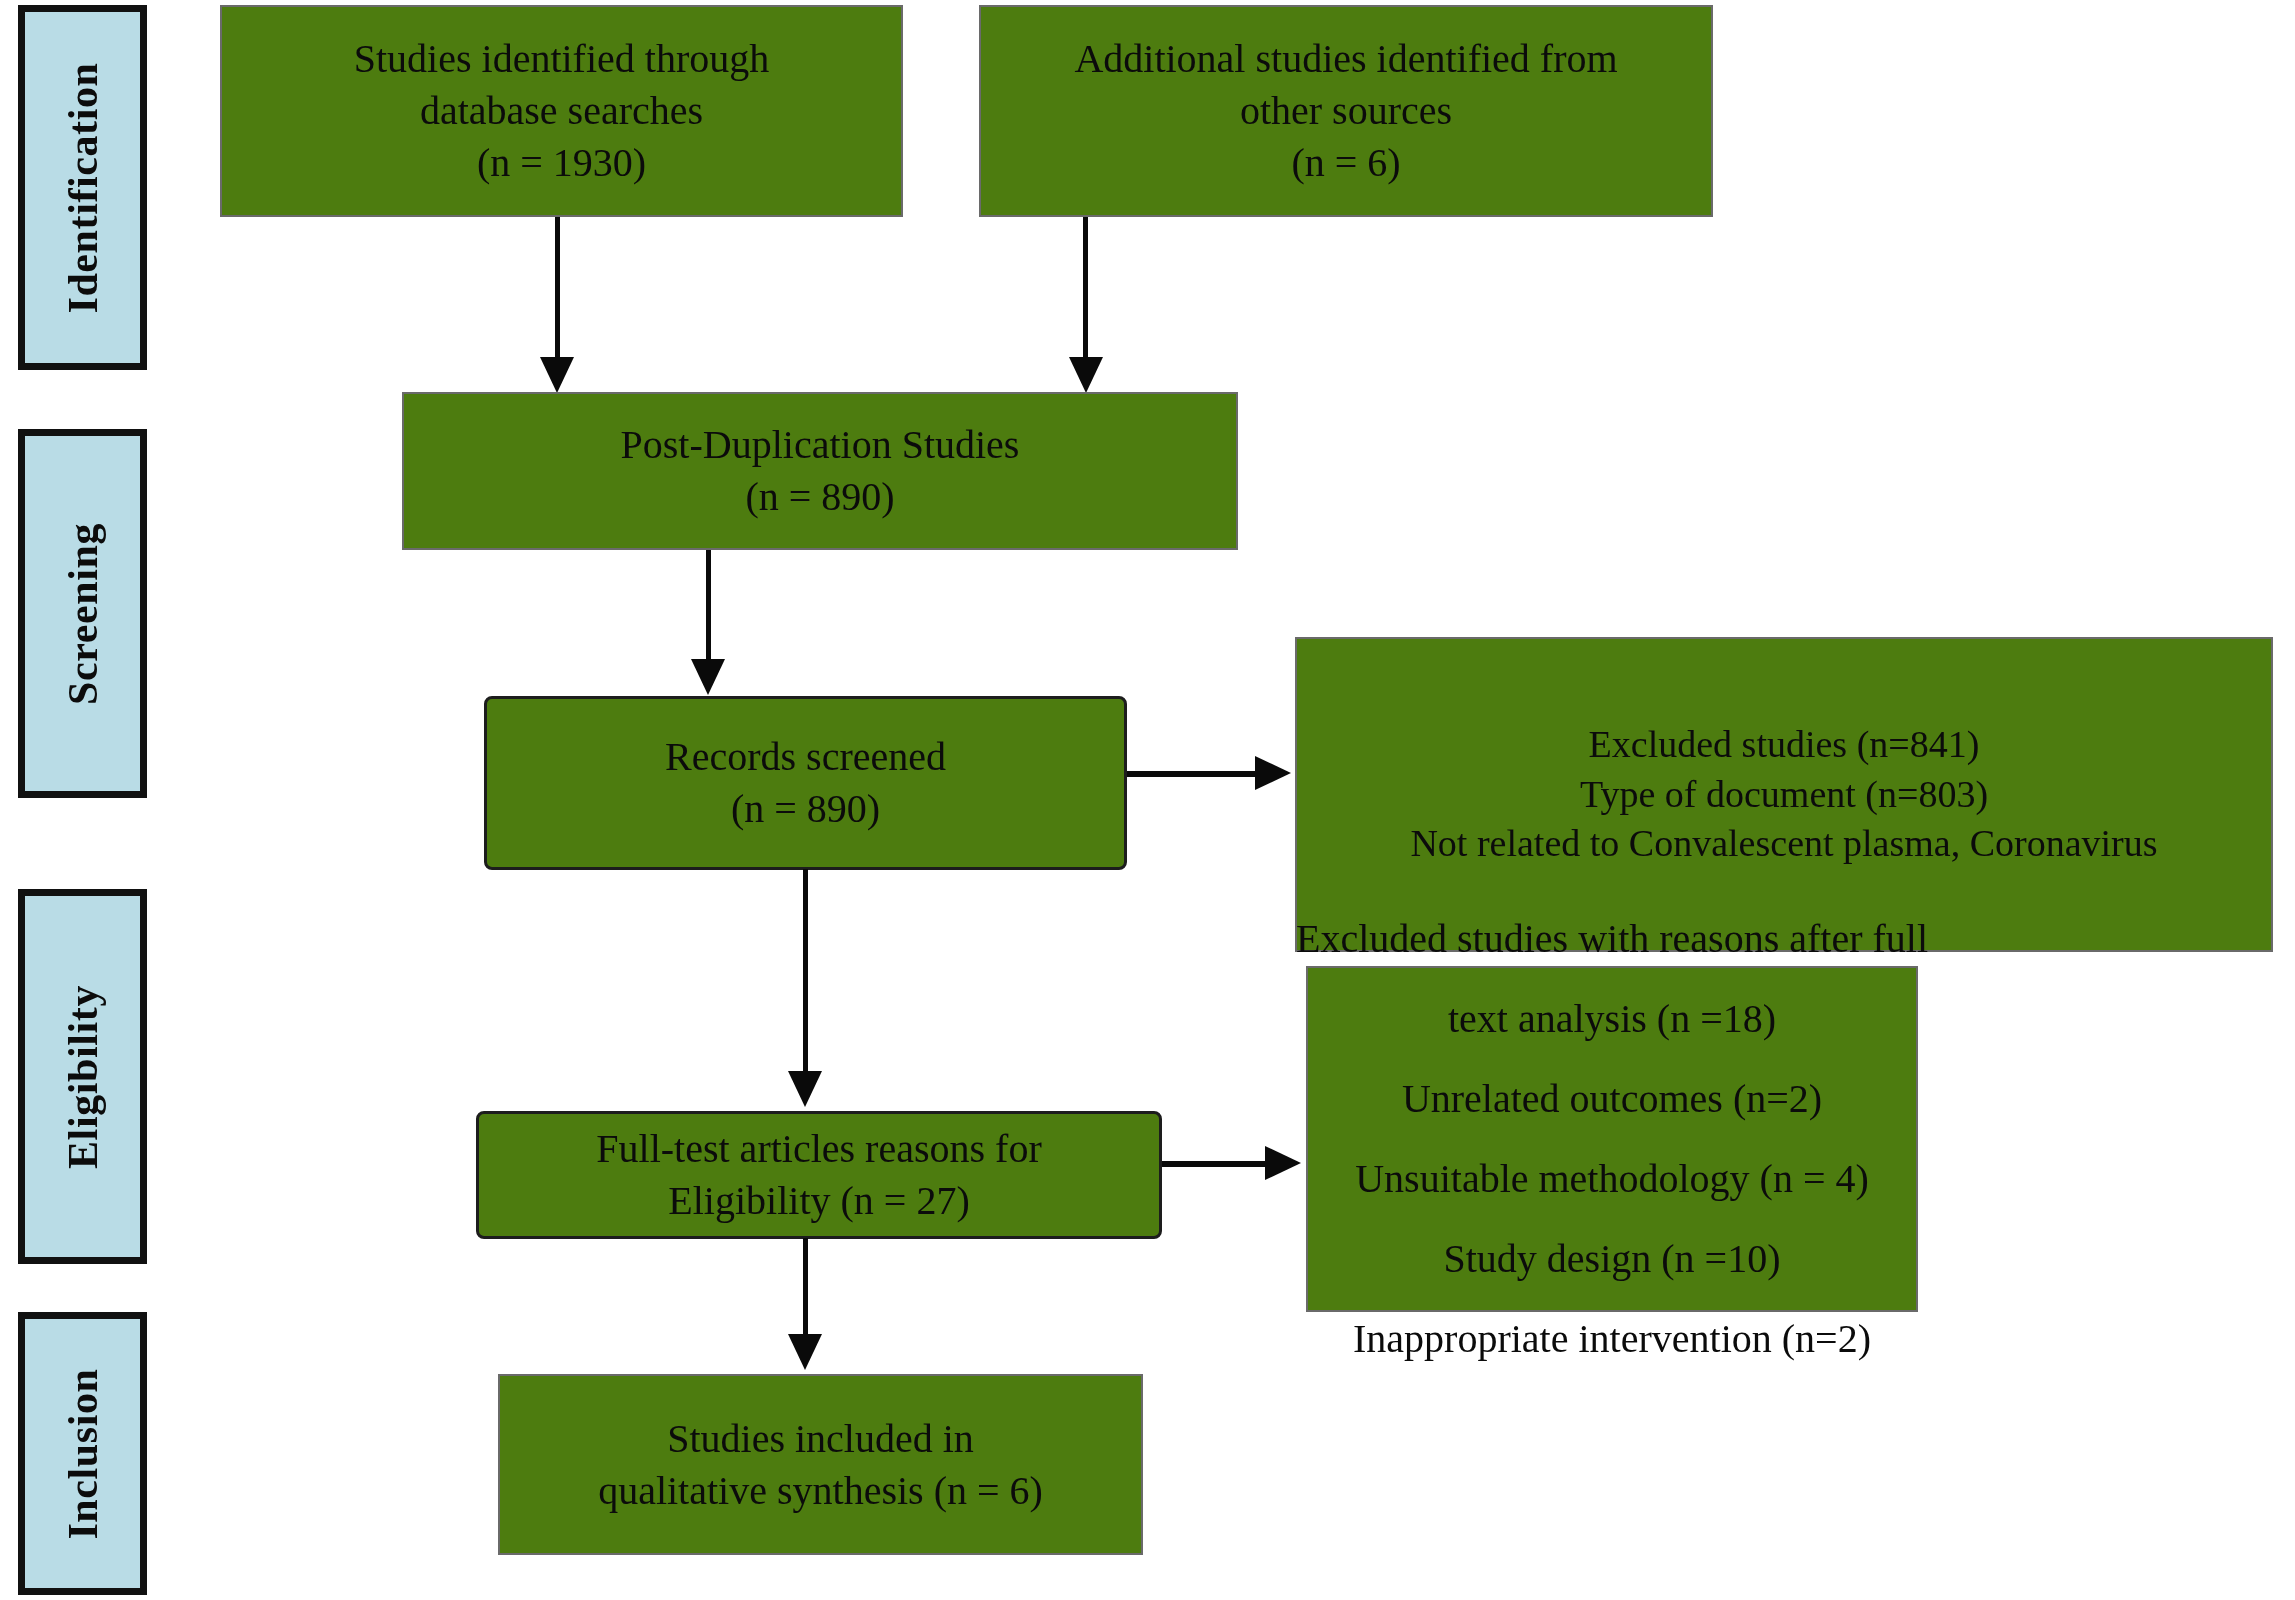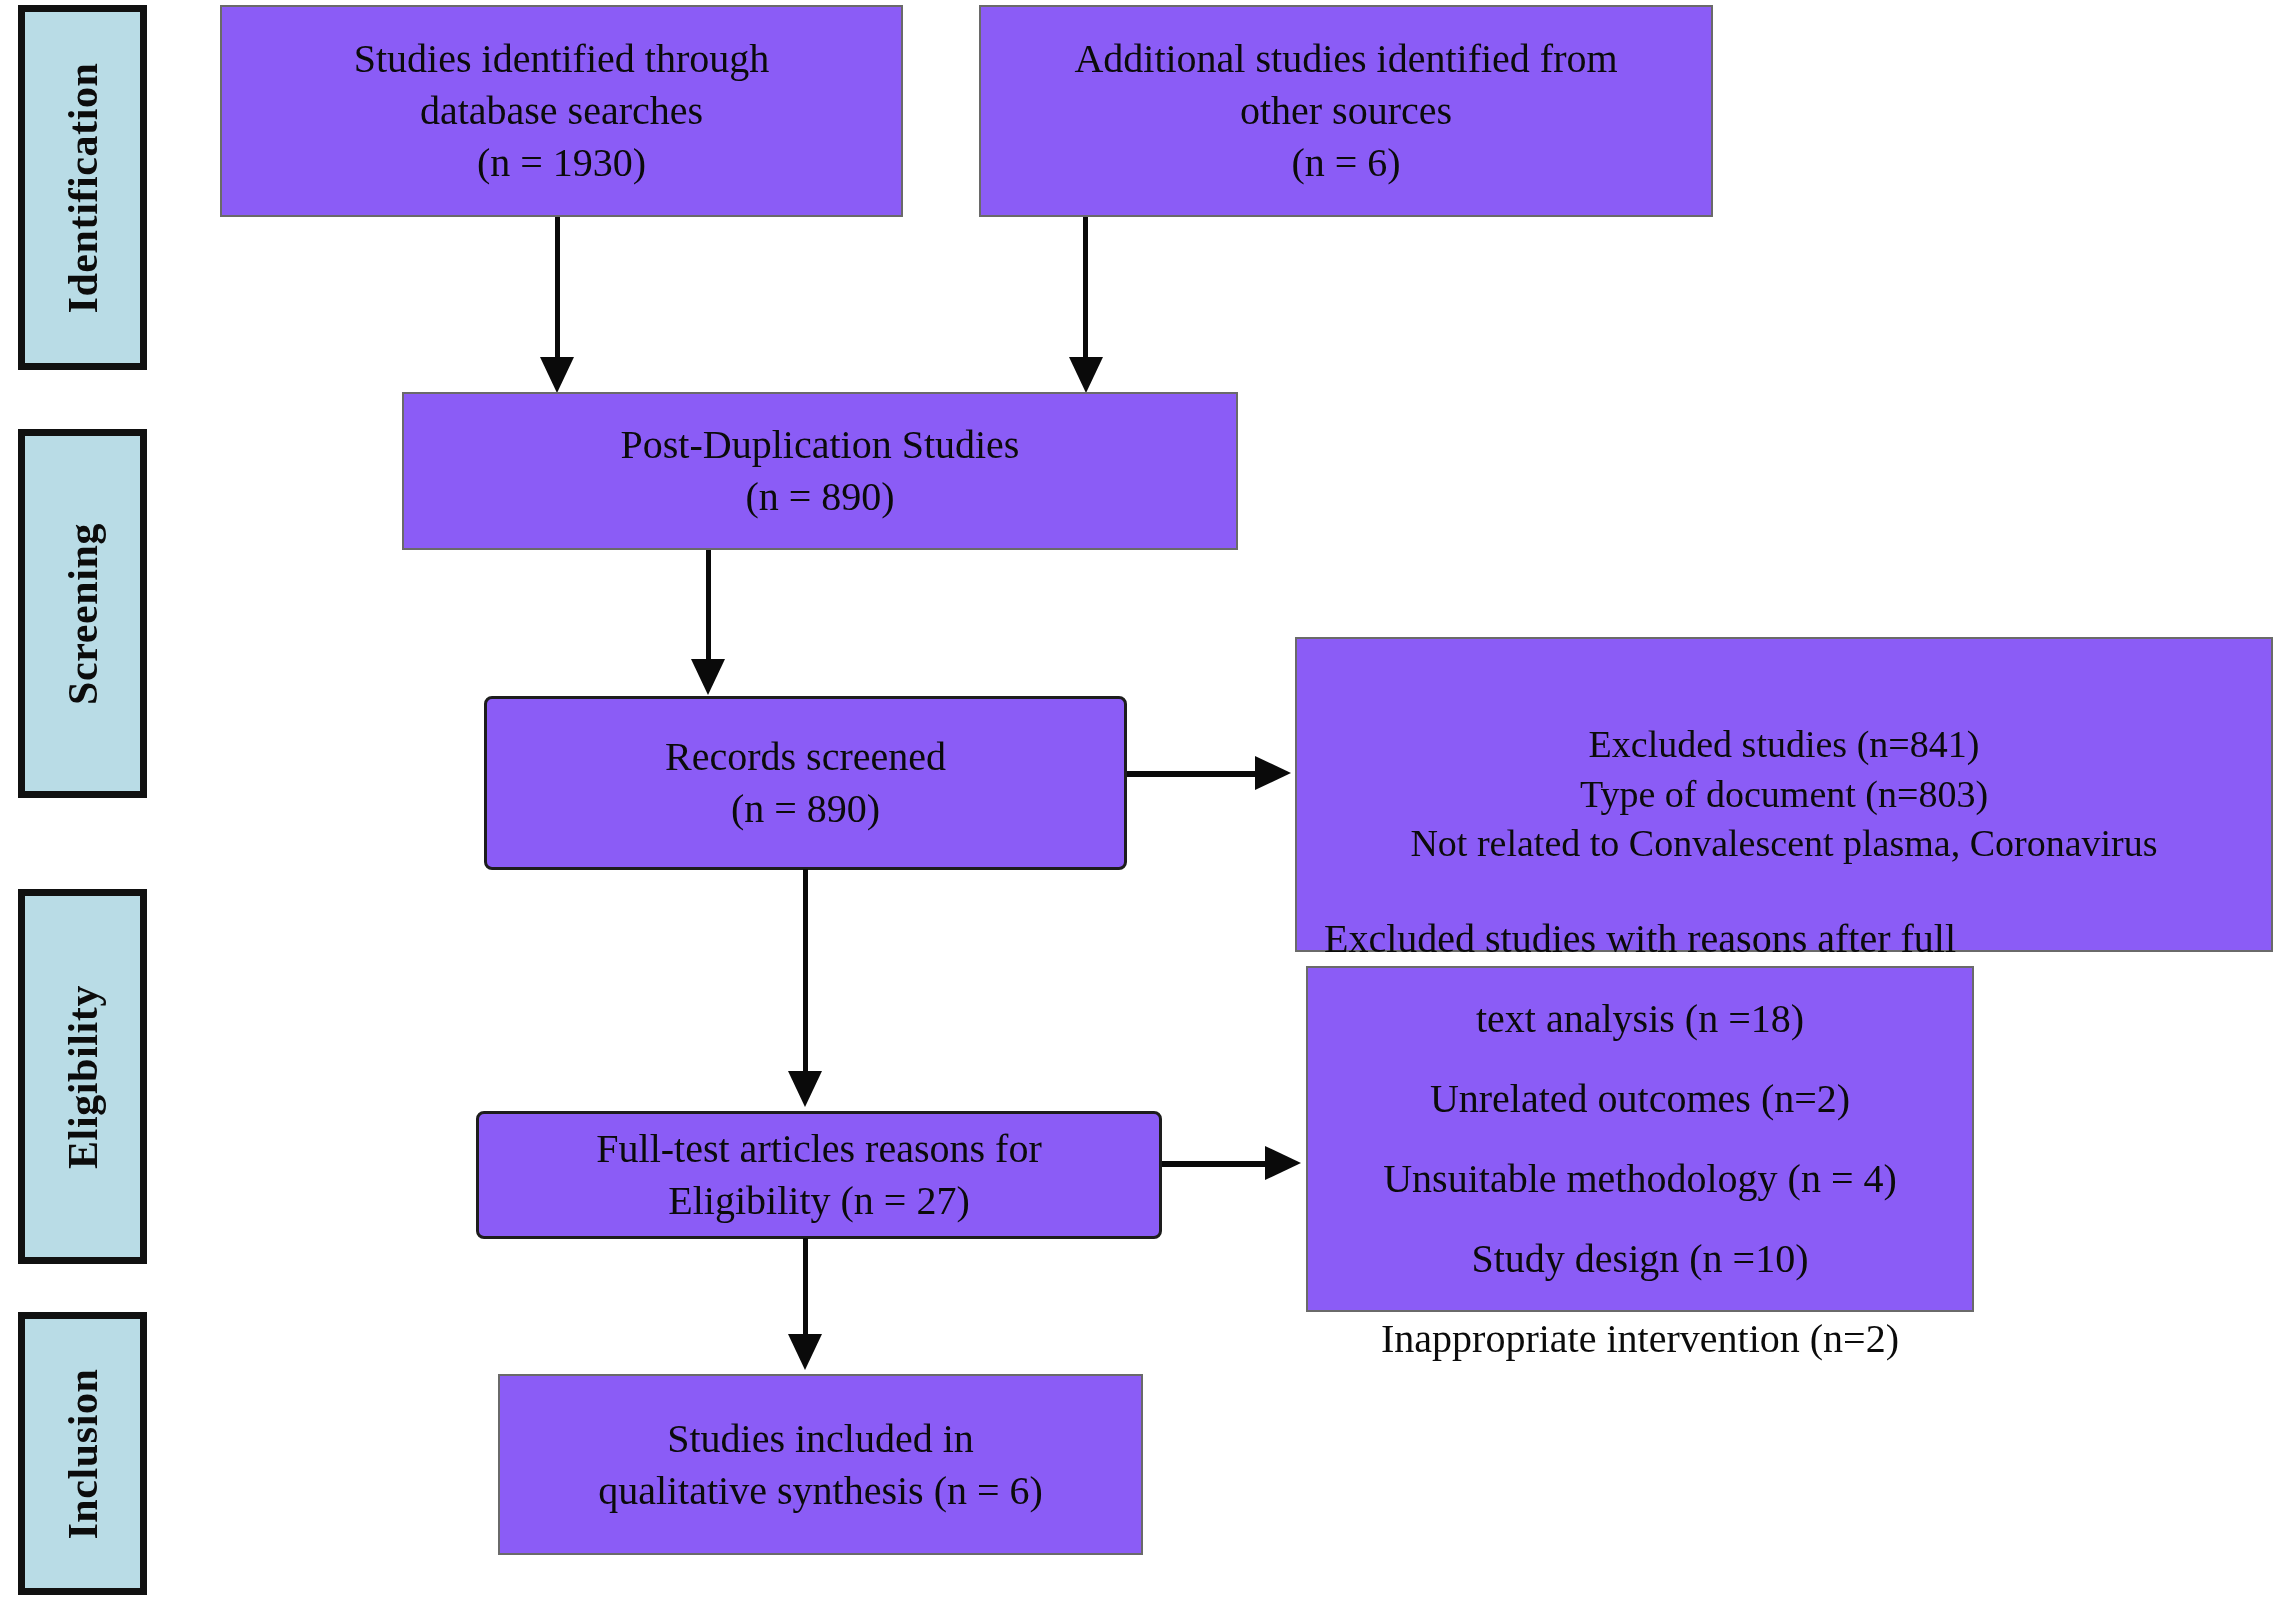--- a/index.html
+++ b/index.html
@@ -32,21 +32,21 @@
     font-family: "Liberation Serif", "DejaVu Serif", serif;
     font-weight: bold;
     font-size: 42px;
     letter-spacing: 0.6px;
     color: #0c0c0c;
   }
 
   
   .flow-box {
     position: absolute;
-    background: #8b5cf6;
+    background: #4d7c0f;
     border: 2.6px solid #6a6a6a;
     box-sizing: border-box;
     display: flex;
     flex-direction: column;
     align-items: center;
     justify-content: center;
     text-align: center;
     padding: 3.8px 9px;
   }
   .flow-box.dark-border {
@@ -156,21 +156,21 @@
   <div class="arrow-down" style="left:788px; top:1071px;"></div>
 
   <div class="flow-box dark-border" style="left:476px; top:1111px; width:686px; height:128px;">
     <span class="flow-line">Full-test articles reasons for</span>
     <span class="flow-line">Eligibility (n = 27)</span>
   </div>
 
   <div class="conn-h" style="left:1162px; top:1161px; width:106px;"></div>
   <div class="arrow-right" style="left:1265px; top:1146px;"></div>
 
-  <div class="flow-box" style="left:1306px; top:966px; width:668px; height:346px;gap:28px;">
+  <div class="flow-box" style="left:1306px; top:966px; width:612px; height:346px;gap:28px;">
     <span class="flow-line">Excluded studies with reasons after full</span>
     <span class="flow-line">text analysis (n =18)</span>
     <span class="flow-line">Unrelated outcomes (n=2)</span>
     <span class="flow-line">Unsuitable methodology (n = 4)</span>
     <span class="flow-line">Study design (n =10)</span>
     <span class="flow-line">Inappropriate intervention (n=2)</span>
   </div>
 
   <div class="conn-v" style="left:803px; top:1238px; height:99px;"></div>
   <div class="arrow-down" style="left:788px; top:1334px;"></div>

